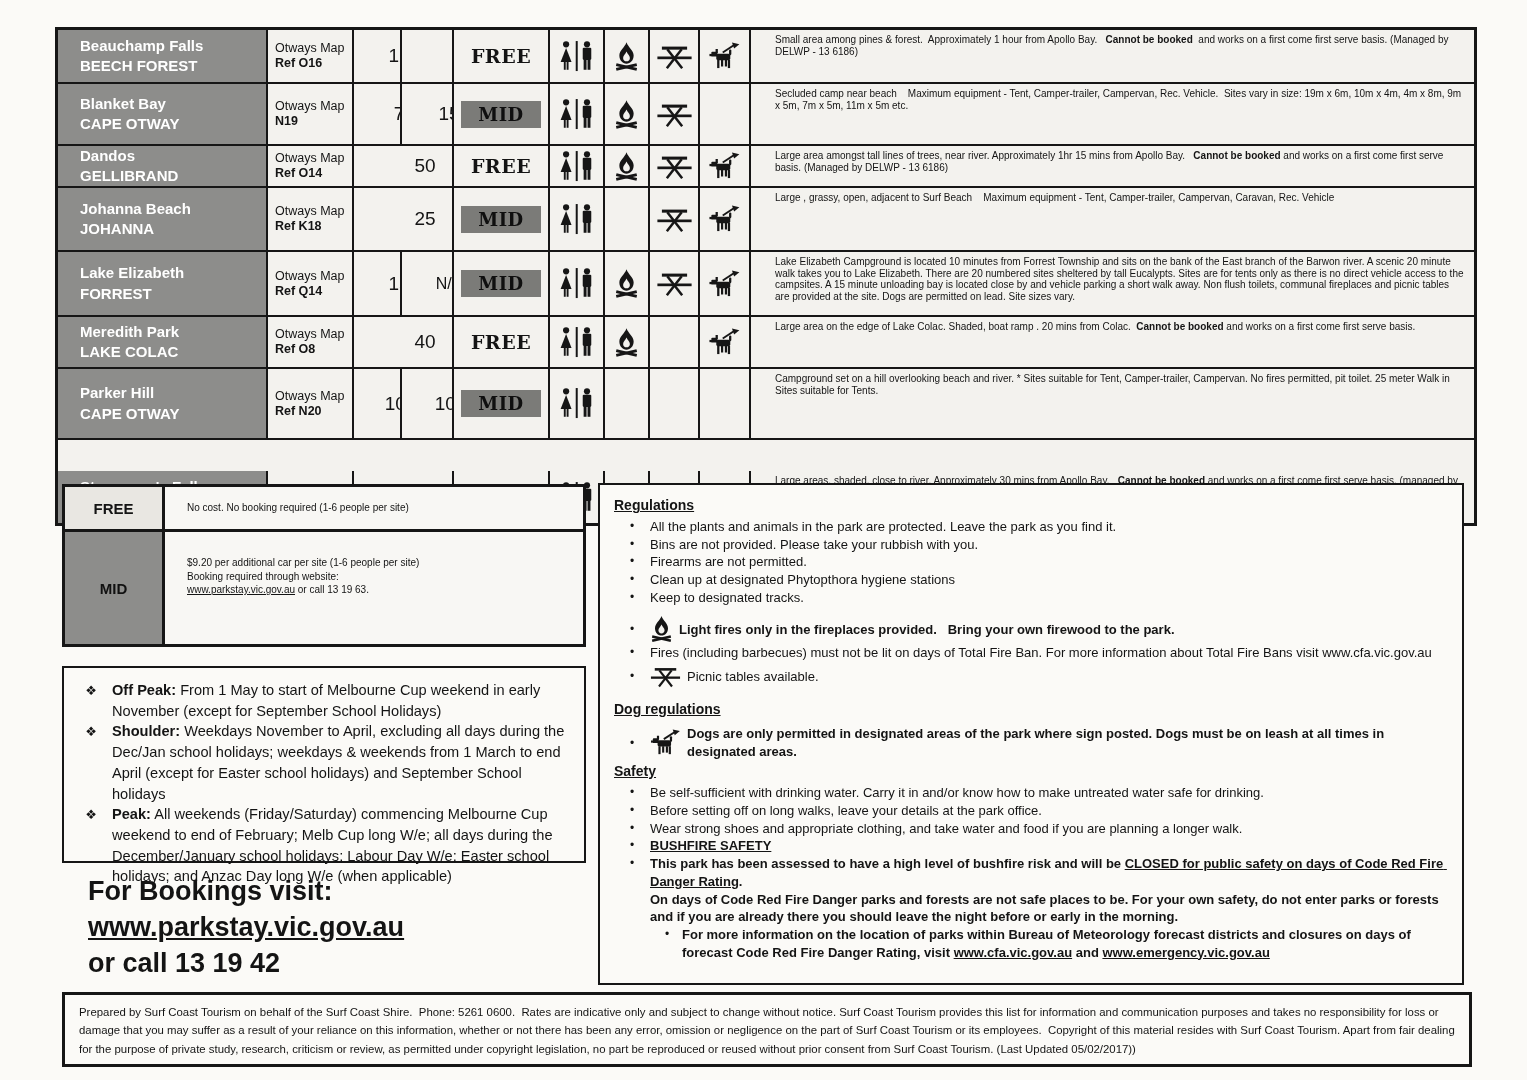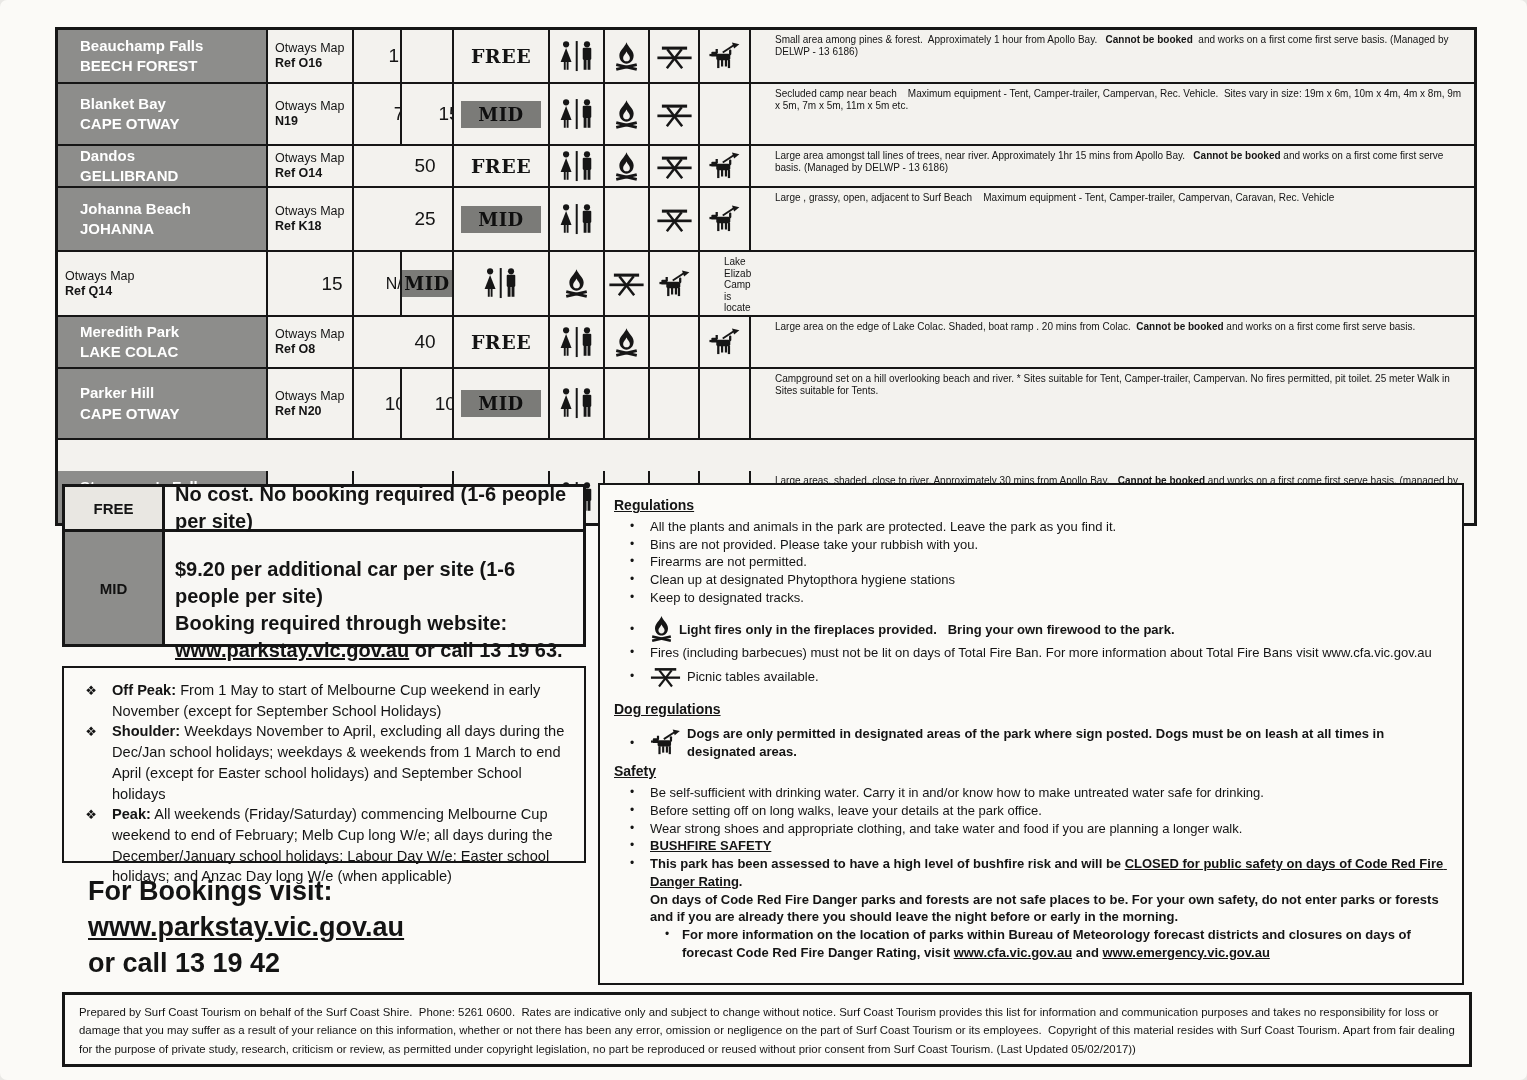--- a/index.html
+++ b/index.html
@@ -1,17 +1,17 @@
 <!DOCTYPE html>
 <html><head>
 <meta charset="utf-8">
 <style>
   html,body{margin:0;padding:0;background:#e9e8e5;}
   .sheet{position:relative;width:1527px;height:1080px;background:#fbfaf7;
-         font-family:"Liberation Sans",sans-serif;color:#141414;overflow:hidden;border-radius:7px;}
+         font-family:"Liberation Sans",sans-serif;color:#141414;overflow:hidden;}
   .b{font-weight:bold;}
   .u{text-decoration:underline;}
 
   
   .camp-table{position:absolute;left:55px;top:27px;width:1422px;border:3px solid #161616;
               background:#f3f2ee;box-sizing:border-box;}
   .trow{display:grid;grid-template-columns:210px 86px 48px 52px 96px 55px 45px 50px 51px 1fr;
         border-bottom:2px solid #161616;box-sizing:border-box;}
   .trow:last-child{border-bottom:none;margin-top:31px;}
   .cell{border-right:2px solid #161616;box-sizing:border-box;display:flex;align-items:center;
@@ -44,21 +44,21 @@
   
   .legend{position:absolute;left:62px;top:484px;width:524px;border:3px solid #161616;
           background:#f8f7f4;box-sizing:border-box;}
   .legend-row{display:flex;box-sizing:border-box;}
   .legend-row + .legend-row{border-top:3px solid #161616;}
   .legend-label{width:100px;flex:0 0 100px;border-right:3px solid #161616;display:flex;
                 align-items:center;justify-content:center;font-weight:bold;font-size:15px;
                 box-sizing:border-box;}
   .legend-label.free{background:#e9e7e2;}
   .legend-label.mid{background:#8d8d8b;color:#111;}
-  .legend-text{padding:8px 10px;font-weight:bold;font-size:20px;line-height:1.35;}
+  .legend-text{padding:8px 22px;font-weight:normal;font-size:10px;line-height:1.35;}
   .lr1{height:42px}.lr2{height:115px}
   .mid-gap{height:16px;}
 
   
   .seasons{position:absolute;left:62px;top:666px;width:524px;height:197px;border:2.5px solid #161616;
            background:#fbfaf7;box-sizing:border-box;padding:12px 8px 6px 6px;font-size:14.6px;line-height:1.42;}
   .season-item{display:flex;}
   .season-item .diamond{flex:0 0 42px;text-align:center;font-size:13px;padding-top:2px;}
   .season-item .txt{flex:1;}
 
@@ -274,20 +274,24 @@
         </div>
       <div class="cell icon-cell">
           <svg class="icon icon-dog">
             <use href="#sym-dog"></use>
           </svg>
         </div>
       <div class="cell desc-cell"><span>Large , grassy, open, adjacent to Surf Beach    Maximum equipment - Tent, Camper-trailer, Campervan, Caravan, Rec. Vehicle</span><span class="b"></span><span></span></div>
     </div>
 
     <div class="trow rh4">
+      <div class="cell name-cell">
+        <span>Lake Elizabeth</span>
+        <span>FORREST</span>
+      </div>
       <div class="cell map-cell">
         <span>Otways Map</span>
         <span class="ref">Ref Q14</span>
       </div>
       <div class="cell num-cell">15</div>
       <div class="cell num-cell" style="font-size:16px">N/A</div>
       <div class="cell badge-cell">
         <span class="badge-mid">MID</span>
       </div>
       <div class="cell icon-cell">

